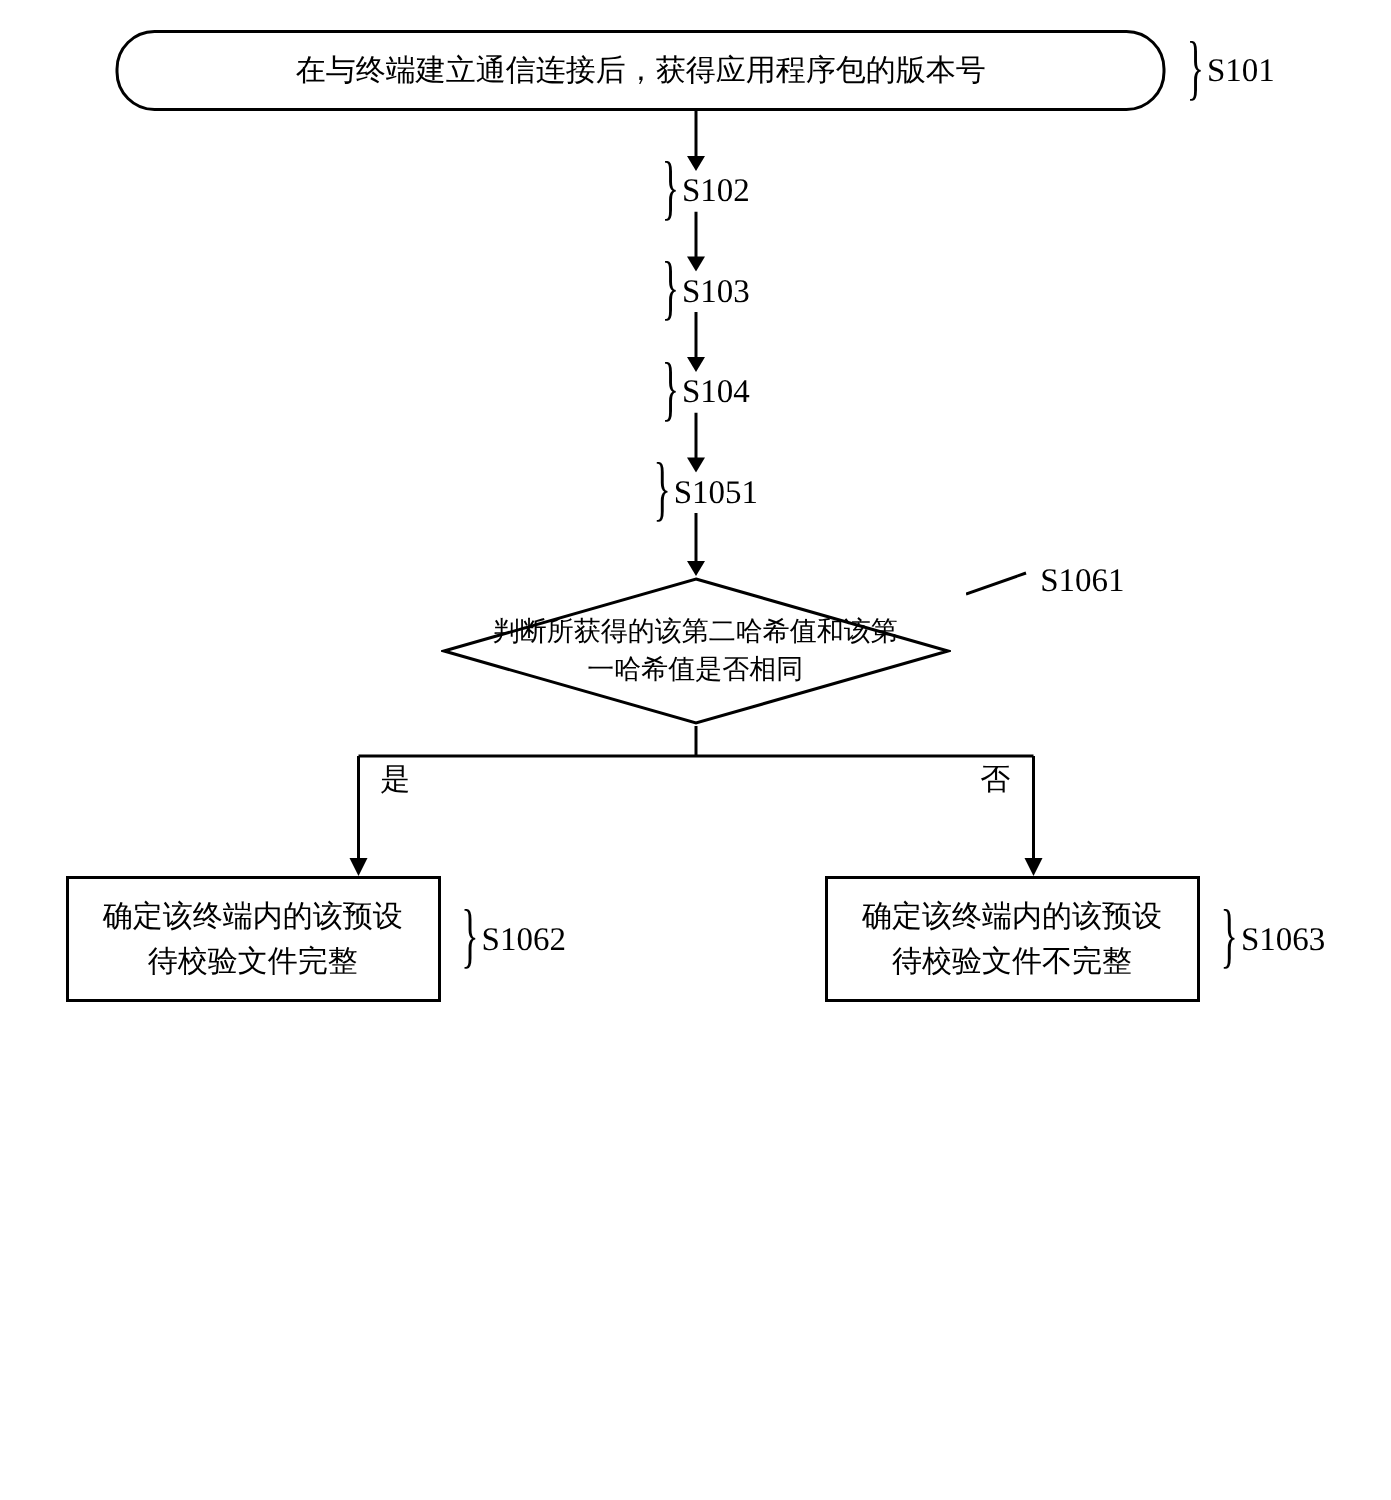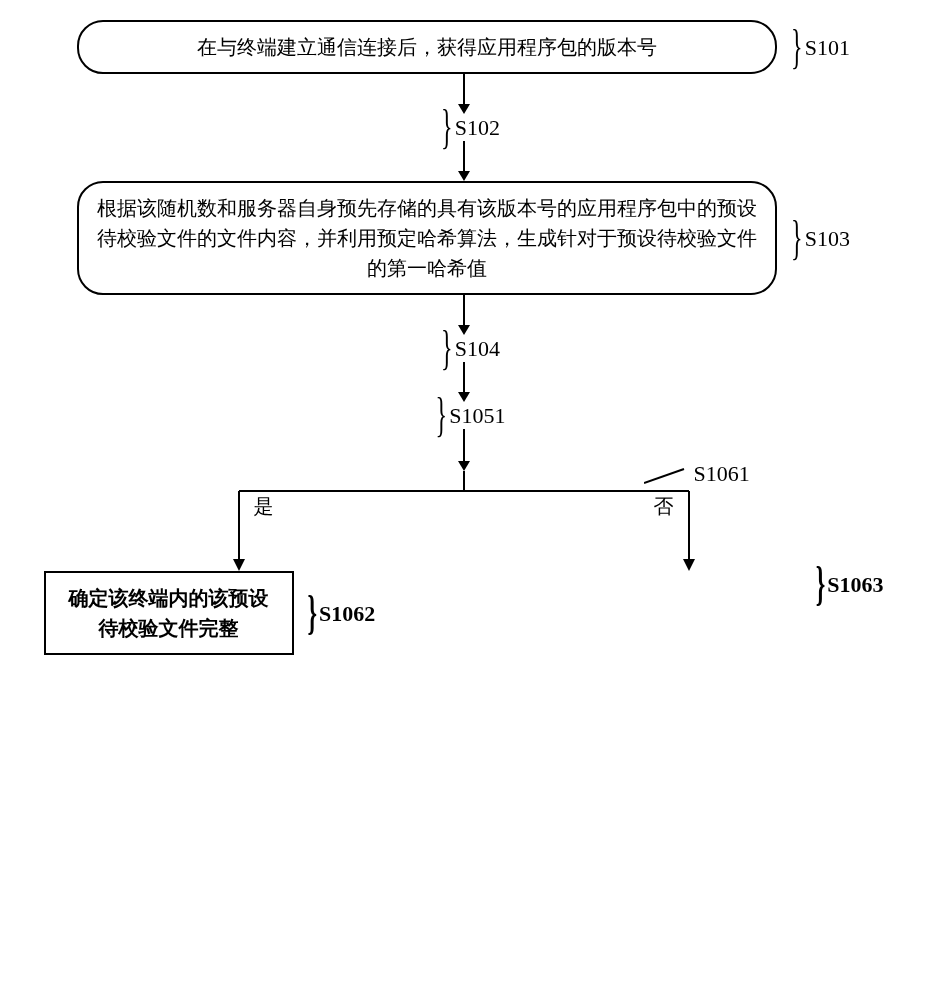--- a/index.html
+++ b/index.html
@@ -91,22 +91,21 @@
   .split .no {
     position:absolute;
     right: 140px;
     top: 22px;
     font-size: 20px;
   }
   .endrow {
     display:flex;
     justify-content: space-between;
     width: 840px;
-    align-items:flex-start;
-    font-weight:bold;
+    align-items:flex-end;
   }
   .endcell {
     display:flex;
     align-items:center;
   }
   .dec-label {
     position:absolute;
     top:-10px;
     left: calc(50% + 180px);
     font-size:22px;
@@ -132,21 +131,20 @@
   <div class="row">
     <span class="label"><span class="curly">}</span><span>S102</span></span>
   </div>
 
   <svg class="arrow" width="20" height="40">
       <line x1="10" y1="0" x2="10" y2="32" stroke="#000" stroke-width="2"></line>
       <polygon points="10,40 4,30 16,30" fill="#000"></polygon>
     </svg>
 
   <div class="row">
-    <div class="box w1">根据该随机数和服务器自身预先存储的具有该版本号的应用程序包中的预设待校验文件的文件内容，并利用预定哈希算法，生成针对于预设待校验文件的第一哈希值</div>
     <span class="label"><span class="curly">}</span><span>S103</span></span>
   </div>
 
   <svg class="arrow" width="20" height="40">
       <line x1="10" y1="0" x2="10" y2="32" stroke="#000" stroke-width="2"></line>
       <polygon points="10,40 4,30 16,30" fill="#000"></polygon>
     </svg>
 
   <div class="row">
     <span class="label"><span class="curly">}</span><span>S104</span></span>
@@ -165,20 +163,26 @@
       <line x1="10" y1="0" x2="10" y2="34" stroke="#000" stroke-width="2"></line>
       <polygon points="10,42 4,32 16,32" fill="#000"></polygon>
     </svg>
 
   <div class="decision-wrap">
     <div class="dec-label">
       <svg width="50" height="24">
           <line x1="0" y1="20" x2="40" y2="6" stroke="#000" stroke-width="2"></line>
         </svg>
       <span>S1061</span>
+    </div>
+    <div class="diamond">
+      <svg viewBox="0 0 340 100" preserveAspectRatio="none">
+          <polygon points="170,2 338,50 170,98 2,50" fill="#fff" stroke="#000" stroke-width="2"></polygon>
+        </svg>
+      <div class="dtext">判断所获得的该第二哈希值和该第一哈希值是否相同</div>
     </div>
   </div>
 
   <div class="split">
     <svg viewBox="0 0 700 100" preserveAspectRatio="none">
       <line x1="350" y1="0" x2="350" y2="20" stroke="#000" stroke-width="2"></line>
       <line x1="125" y1="20" x2="575" y2="20" stroke="#000" stroke-width="2"></line>
       <line x1="125" y1="20" x2="125" y2="90" stroke="#000" stroke-width="2"></line>
       <polygon points="125,100 119,88 131,88" fill="#000"></polygon>
       <line x1="575" y1="20" x2="575" y2="90" stroke="#000" stroke-width="2"></line>
@@ -187,17 +191,18 @@
     <div class="yes">是</div>
     <div class="no">否</div>
   </div>
 
   <div class="endrow">
     <div class="endcell">
       <div class="box w2">确定该终端内的该预设待校验文件完整</div>
       <span class="label"><span class="curly">}</span><span>S1062</span></span>
     </div>
     <div class="endcell">
+      <div class="box w2">确定该终端内的该预设待校验文件不完整</div>
       <span class="label"><span class="curly">}</span><span>S1063</span></span>
     </div>
   </div>
 
 </div>
 
 </body></html>

